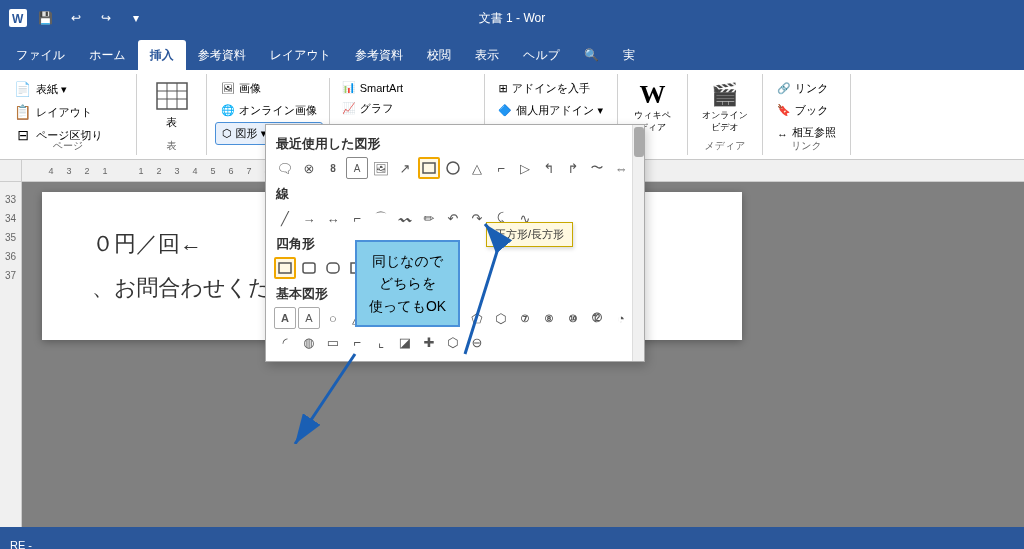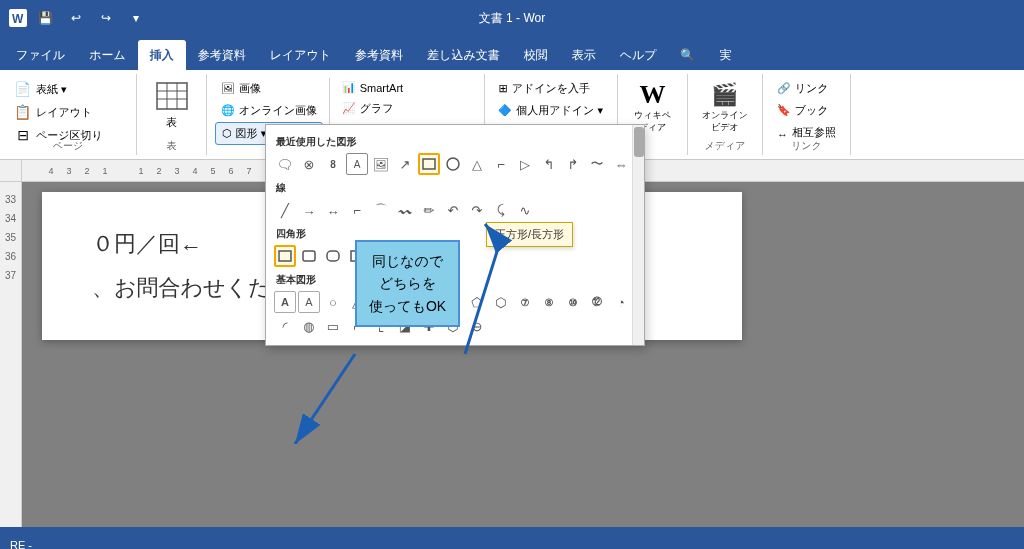--- a/index.html
+++ b/index.html
@@ -124,21 +124,21 @@
       top: 124px;
       left: 265px;
       background: white;
       border: 1px solid #aaa;
       box-shadow: 2px 4px 10px rgba(0,0,0,0.2);
       width: 380px;
       z-index: 100;
       padding: 6px 0;
     }
     .shapes-section-title {
-      font-size: 10px;
+      font-size: 13px;
       font-weight: bold;
       color: #333;
       padding: 4px 10px 2px;
     }
     .shapes-grid {
       display: flex;
       flex-wrap: wrap;
       padding: 2px 8px;
       gap: 2px;
     }
@@ -236,21 +236,20 @@
   <div class="title-bar-title">文書 1 - Wor</div>
 </div>
 
 <div class="ribbon-tabs">
   <div class="ribbon-tab">ファイル</div>
   <div class="ribbon-tab">ホーム</div>
   <div class="ribbon-tab active">挿入</div>
   <div class="ribbon-tab">参考資料</div>
   <div class="ribbon-tab">レイアウト</div>
   <div class="ribbon-tab">参考資料</div>
-  <div class="ribbon-tab">差し込み文書</div>
   <div class="ribbon-tab">校閲</div>
   <div class="ribbon-tab">表示</div>
   <div class="ribbon-tab">ヘルプ</div>
   <div class="ribbon-tab">🔍</div>
   <div class="ribbon-tab">実</div>
 </div>
 
 <div class="ribbon">
 
   <div class="ribbon-group page-group">

